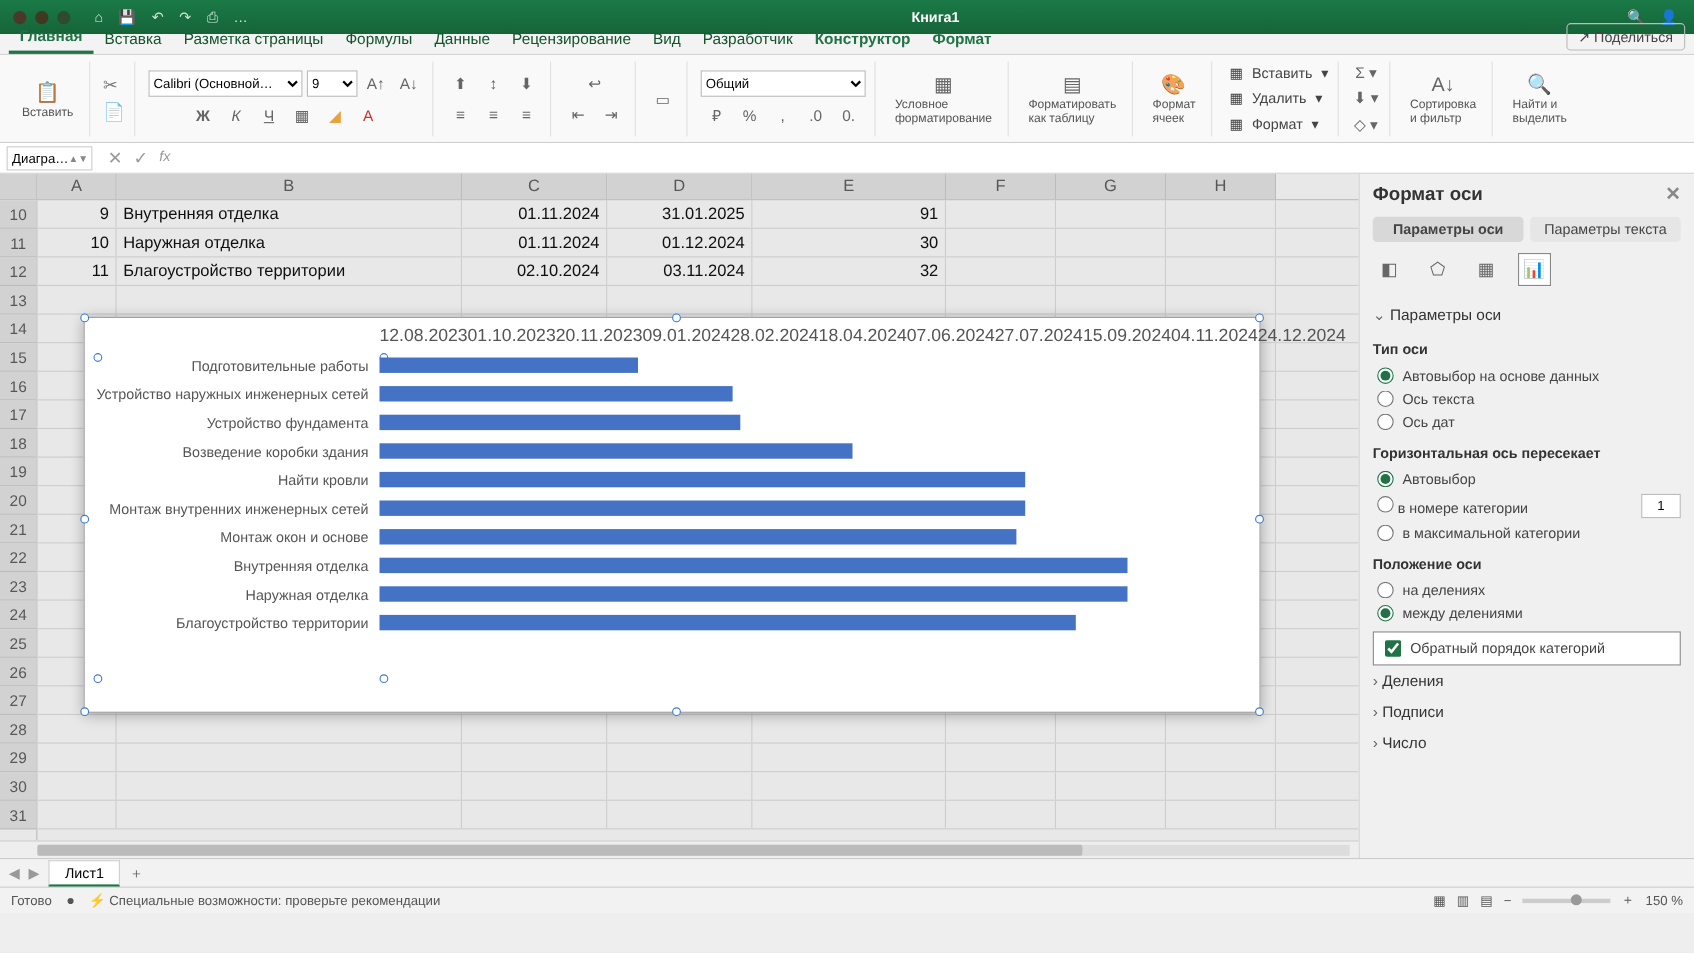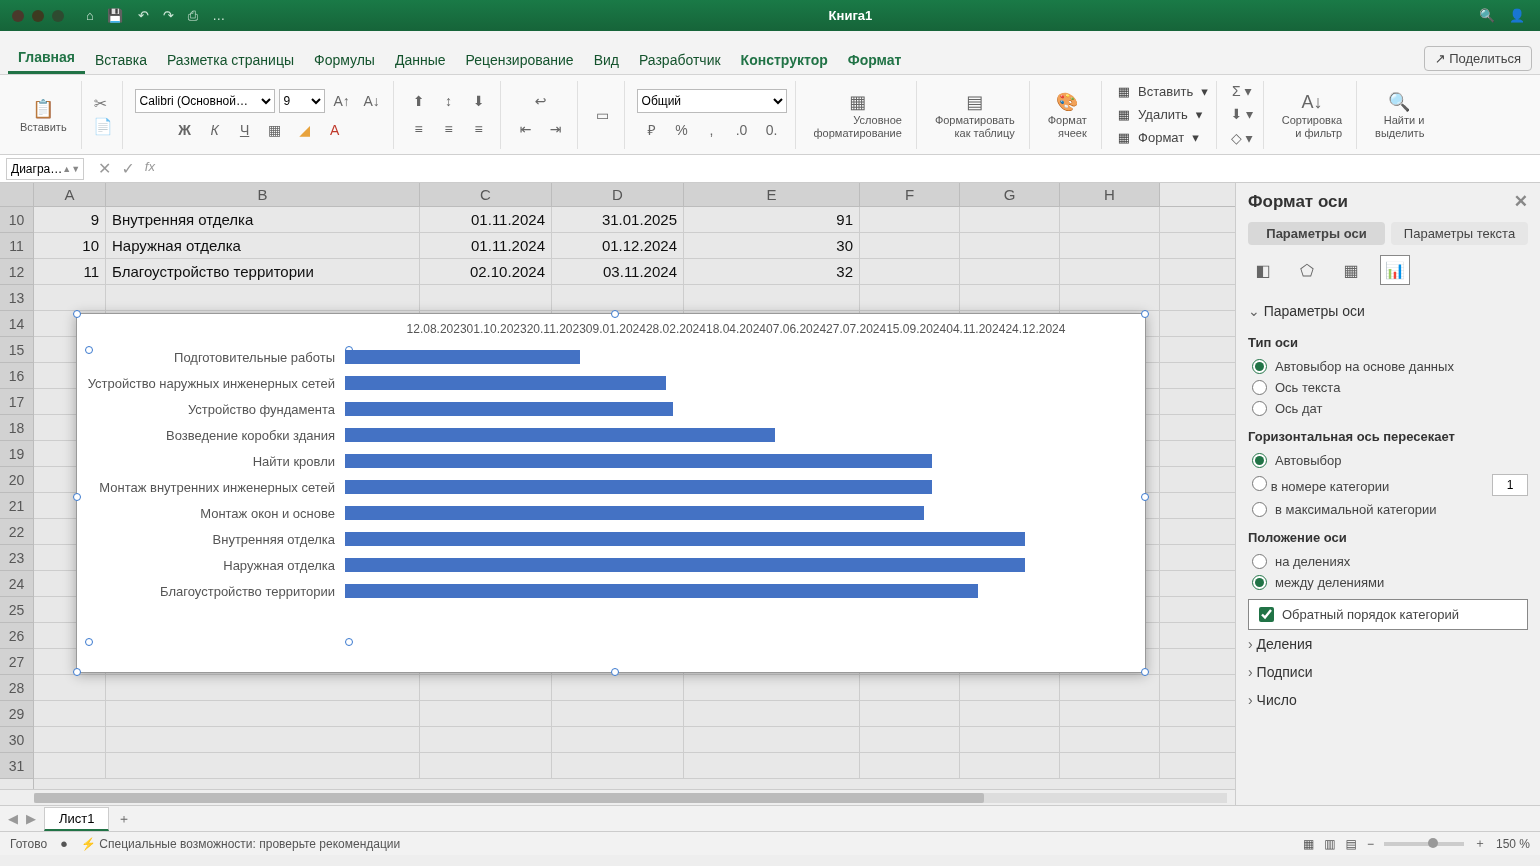--- a/index.html
+++ b/index.html
@@ -7,36 +7,36 @@
 
 
 .title-bar { height: 31px; background: linear-gradient(#1a7a47, #166439); display: flex; align-items: center; color: #fff; font-size: 13px; }
 .win-btns { display: flex; gap: 8px; padding: 0 12px; }
 .win-btn { width: 12px; height: 12px; border-radius: 50%; }
 .title-icons { display: flex; gap: 14px; padding: 0 10px; color: #d0e8d9; }
 .title-center { flex: 1; text-align: center; font-weight: 700; }
 .title-right { display: flex; gap: 14px; padding: 0 14px; color: #d0e8d9; }
 
 
-.ribbon-tabs { height: 44px; background: #f3f3f3; display: flex; align-items: flex-end; border-bottom: 1px solid #d4d4d4; padding: 0 8px; }
+.ribbon-tabs { height: 19px; background: #f3f3f3; display: flex; align-items: flex-end; border-bottom: 1px solid #d4d4d4; padding: 0 8px; }
 .ribbon-tab { padding: 5px 10px 6px; font-size: 14px; color: #14532d; cursor: pointer; }
 .ribbon-tab.active { color: #217346; border-bottom: 3px solid #217346; font-weight: 600; }
 .ribbon-tab.ctx { color: #217346; font-weight: 600; }
 .ribbon-spacer { flex: 1; }
 .share-btn { font-size: 13px; color: #444; border: 1px solid #bbb; border-radius: 4px; padding: 4px 10px; margin-bottom: 3px; }
 
 
 .ribbon { height: 80px; background: #f9f9f9; border-bottom: 1px solid #d0d0d0; display: flex; align-items: center; padding: 0 6px; gap: 4px; }
 .ribbon-group { height: 68px; display: flex; flex-direction: column; align-items: center; justify-content: center; border-right: 1px solid #e0e0e0; padding: 0 8px; }
 .ribbon-row { display: flex; align-items: center; gap: 4px; }
 .btn-big { display: flex; flex-direction: column; align-items: center; font-size: 11px; color: #555; padding: 2px 6px; }
 .btn-icon { width: 24px; height: 24px; display: flex; align-items: center; justify-content: center; color: #666; font-size: 18px; }
 .btn-sm { width: 26px; height: 22px; display: flex; align-items: center; justify-content: center; color: #666; font-size: 14px; border: 1px solid transparent; }
 select.ribbon-sel { height: 24px; font-size: 12px; border: 1px solid #bbb; background: #fff; }
-.btn-lbl { font-size: 11px; color: #555; text-align: right; line-height: 1.1; }
+.btn-lbl { font-size: 11px; color: #555; text-align: left; line-height: 1.1; }
 
 
 .formula-row { height: 28px; display: flex; align-items: center; background: #fff; border-bottom: 1px solid #ccc; }
 .name-box { width: 78px; height: 22px; border: 1px solid #ccc; margin: 0 6px; font-size: 12px; padding: 2px 4px; display: flex; align-items: center; justify-content: space-between; }
 .fb-icons { display: flex; gap: 10px; color: #999; padding: 0 8px; }
 .fx { font-style: italic; color: #999; font-size: 13px; }
 
 
 .main { display: flex; height: 622px; }
 .sheet-area { flex: 1; position: relative; background: #fff; display:flex; flex-direction:column; }
@@ -81,21 +81,21 @@
 
 .hscroll { height: 16px; background: #eee; border-top: 1px solid #ccc; position: relative; }
 .hscroll .track { position:absolute; left:34px; right:8px; top:3px; height:10px; background:#ddd; }
 .hscroll .thumb { position:absolute; left:34px; width:950px; top:3px; height:10px; background:#bbb; border-radius:2px;}
 .sheet-tabs { height: 26px; background: #f2f2f2; border-top: 1px solid #ccc; display: flex; align-items: center; padding: 0 8px; gap: 8px; font-size: 13px; }
 .sheet-tab { padding: 3px 14px; background: #fff; border: 1px solid #ccc; border-bottom: 2px solid #217346; }
 .status-bar { height: 24px; background: #f2f2f2; border-top: 1px solid #ccc; display: flex; align-items: center; padding: 0 10px; font-size: 12px; color: #555; gap: 14px; }
 .status-right { margin-left: auto; display: flex; align-items: center; gap: 10px; }
 
 
-.axis-dates { position:absolute; top:0; left:260px; right:10px; display:flex; justify-content:center; font-size:12px; color:#555; }
+.axis-dates { position:absolute; top:0; left:260px; right:10px; display:flex; justify-content:flex-start; font-size:16px; color:#555; }
 .bars-wrap { position:absolute; top:22px; left:0; right:10px; bottom:0; }
 .bar-row { display:flex; align-items:center; height:26px; }
 .bar-lbl { width:260px; text-align:right; padding-right:10px; font-size:13px; color:#555; }
 .bar-track { flex:1; height:16px; position:relative; }
 .bar-fill { position:absolute; height:14px; top:1px; background:#4472C4; }
 
 
 .handle { position:absolute; width:8px; height:8px; background:#fff; border:1px solid #3a79cf; border-radius:50%; }
 </style>
 </head>

